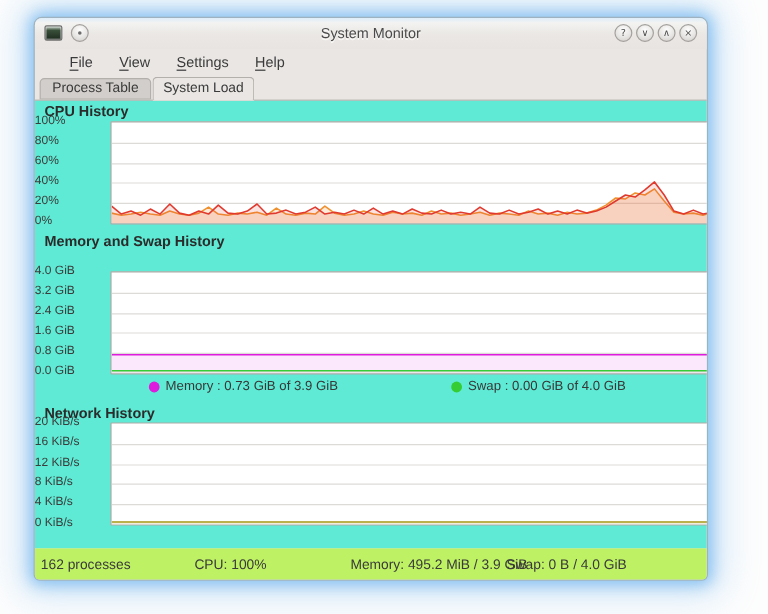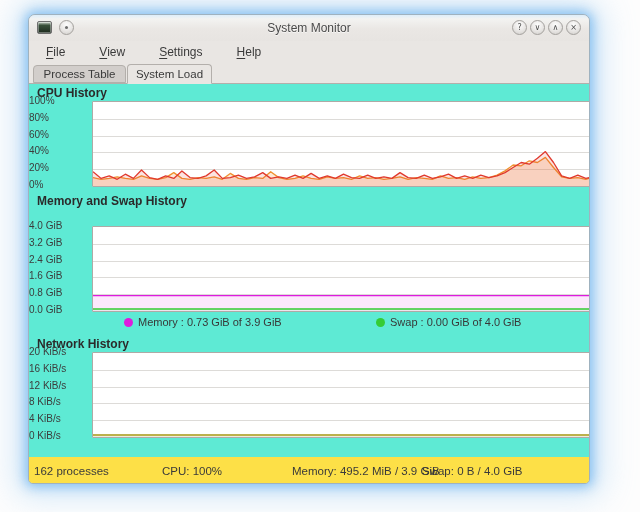--- a/index.html
+++ b/index.html
@@ -21,21 +21,21 @@
     background:linear-gradient(180deg,#cfd8cf 0,#39503a 30%,#1d2a1e 100%);
     box-shadow:inset 0 0 0 1px rgba(255,255,255,.35); }
   .round-btn { position:absolute; top:5px; width:15px; height:15px; border-radius:50%;
     border:1px solid #a3a09d; background:radial-gradient(circle at 50% 30%,#fdfdfd 0,#e8e6e4 55%,#cfccc9 100%);
     display:flex; align-items:center; justify-content:center;
     font-family:"DejaVu Sans",sans-serif; font-size:8px; line-height:1; color:#4c4c4c; }
   .pin-dot { width:3px; height:3px; border-radius:50%; background:#6c6c6c; }
 
   
   .menubar { position:absolute; left:0; top:26px; width:100%; height:22px;
-    display:flex; align-items:center; padding-left:8px; gap:16px; }
+    display:flex; align-items:center; padding-left:20px; gap:4px; }
   .menu-item { font-size:12px; color:#3a3a3a; padding:2px 9px; }
   .mnemonic { text-decoration:underline; text-underline-offset:2px; }
 
   
   .tabbar { position:absolute; left:0; top:48px; width:100%; height:21px;
     border-bottom:1px solid #b3afab; }
   .tab { position:absolute; bottom:0; height:19px; font-size:11.5px; color:#3a3a3a;
     display:flex; align-items:center; justify-content:center;
     border:1px solid #b3afab; border-radius:4px 4px 0 0; }
   .tab.inactive { left:4px; width:93px; background:#d2cecb; height:18px; }
@@ -52,21 +52,21 @@
   .yticks { position:absolute; left:0; width:56px; height:86px; }
   .ytick { position:absolute; right:0; width:56px; text-align:left;
     font-size:10px; color:#3c3c3c; line-height:12px; }
   .legend-row { position:absolute; left:63px; width:512px; height:14px; }
   .legend-item { position:absolute; top:0; display:flex; align-items:center; gap:5px; }
   .legend-dot { width:9px; height:9px; border-radius:50%; flex:0 0 auto; }
   .legend-label { font-size:11px; color:#383838; white-space:nowrap; }
 
   
   .statusbar { position:absolute; left:0; top:442px; width:100%; height:28px;
-    background:#fde047; }
+    background:#bef264; }
   .status-field { position:absolute; top:8px; font-size:11.5px; color:#3a3a3a; white-space:nowrap; }
 </style>
 </head>
 <body>
 
 <div class="window">
 
   <div class="titlebar">
     <span class="app-icon"></span>
     <span class="round-btn" style="left:30px;">

